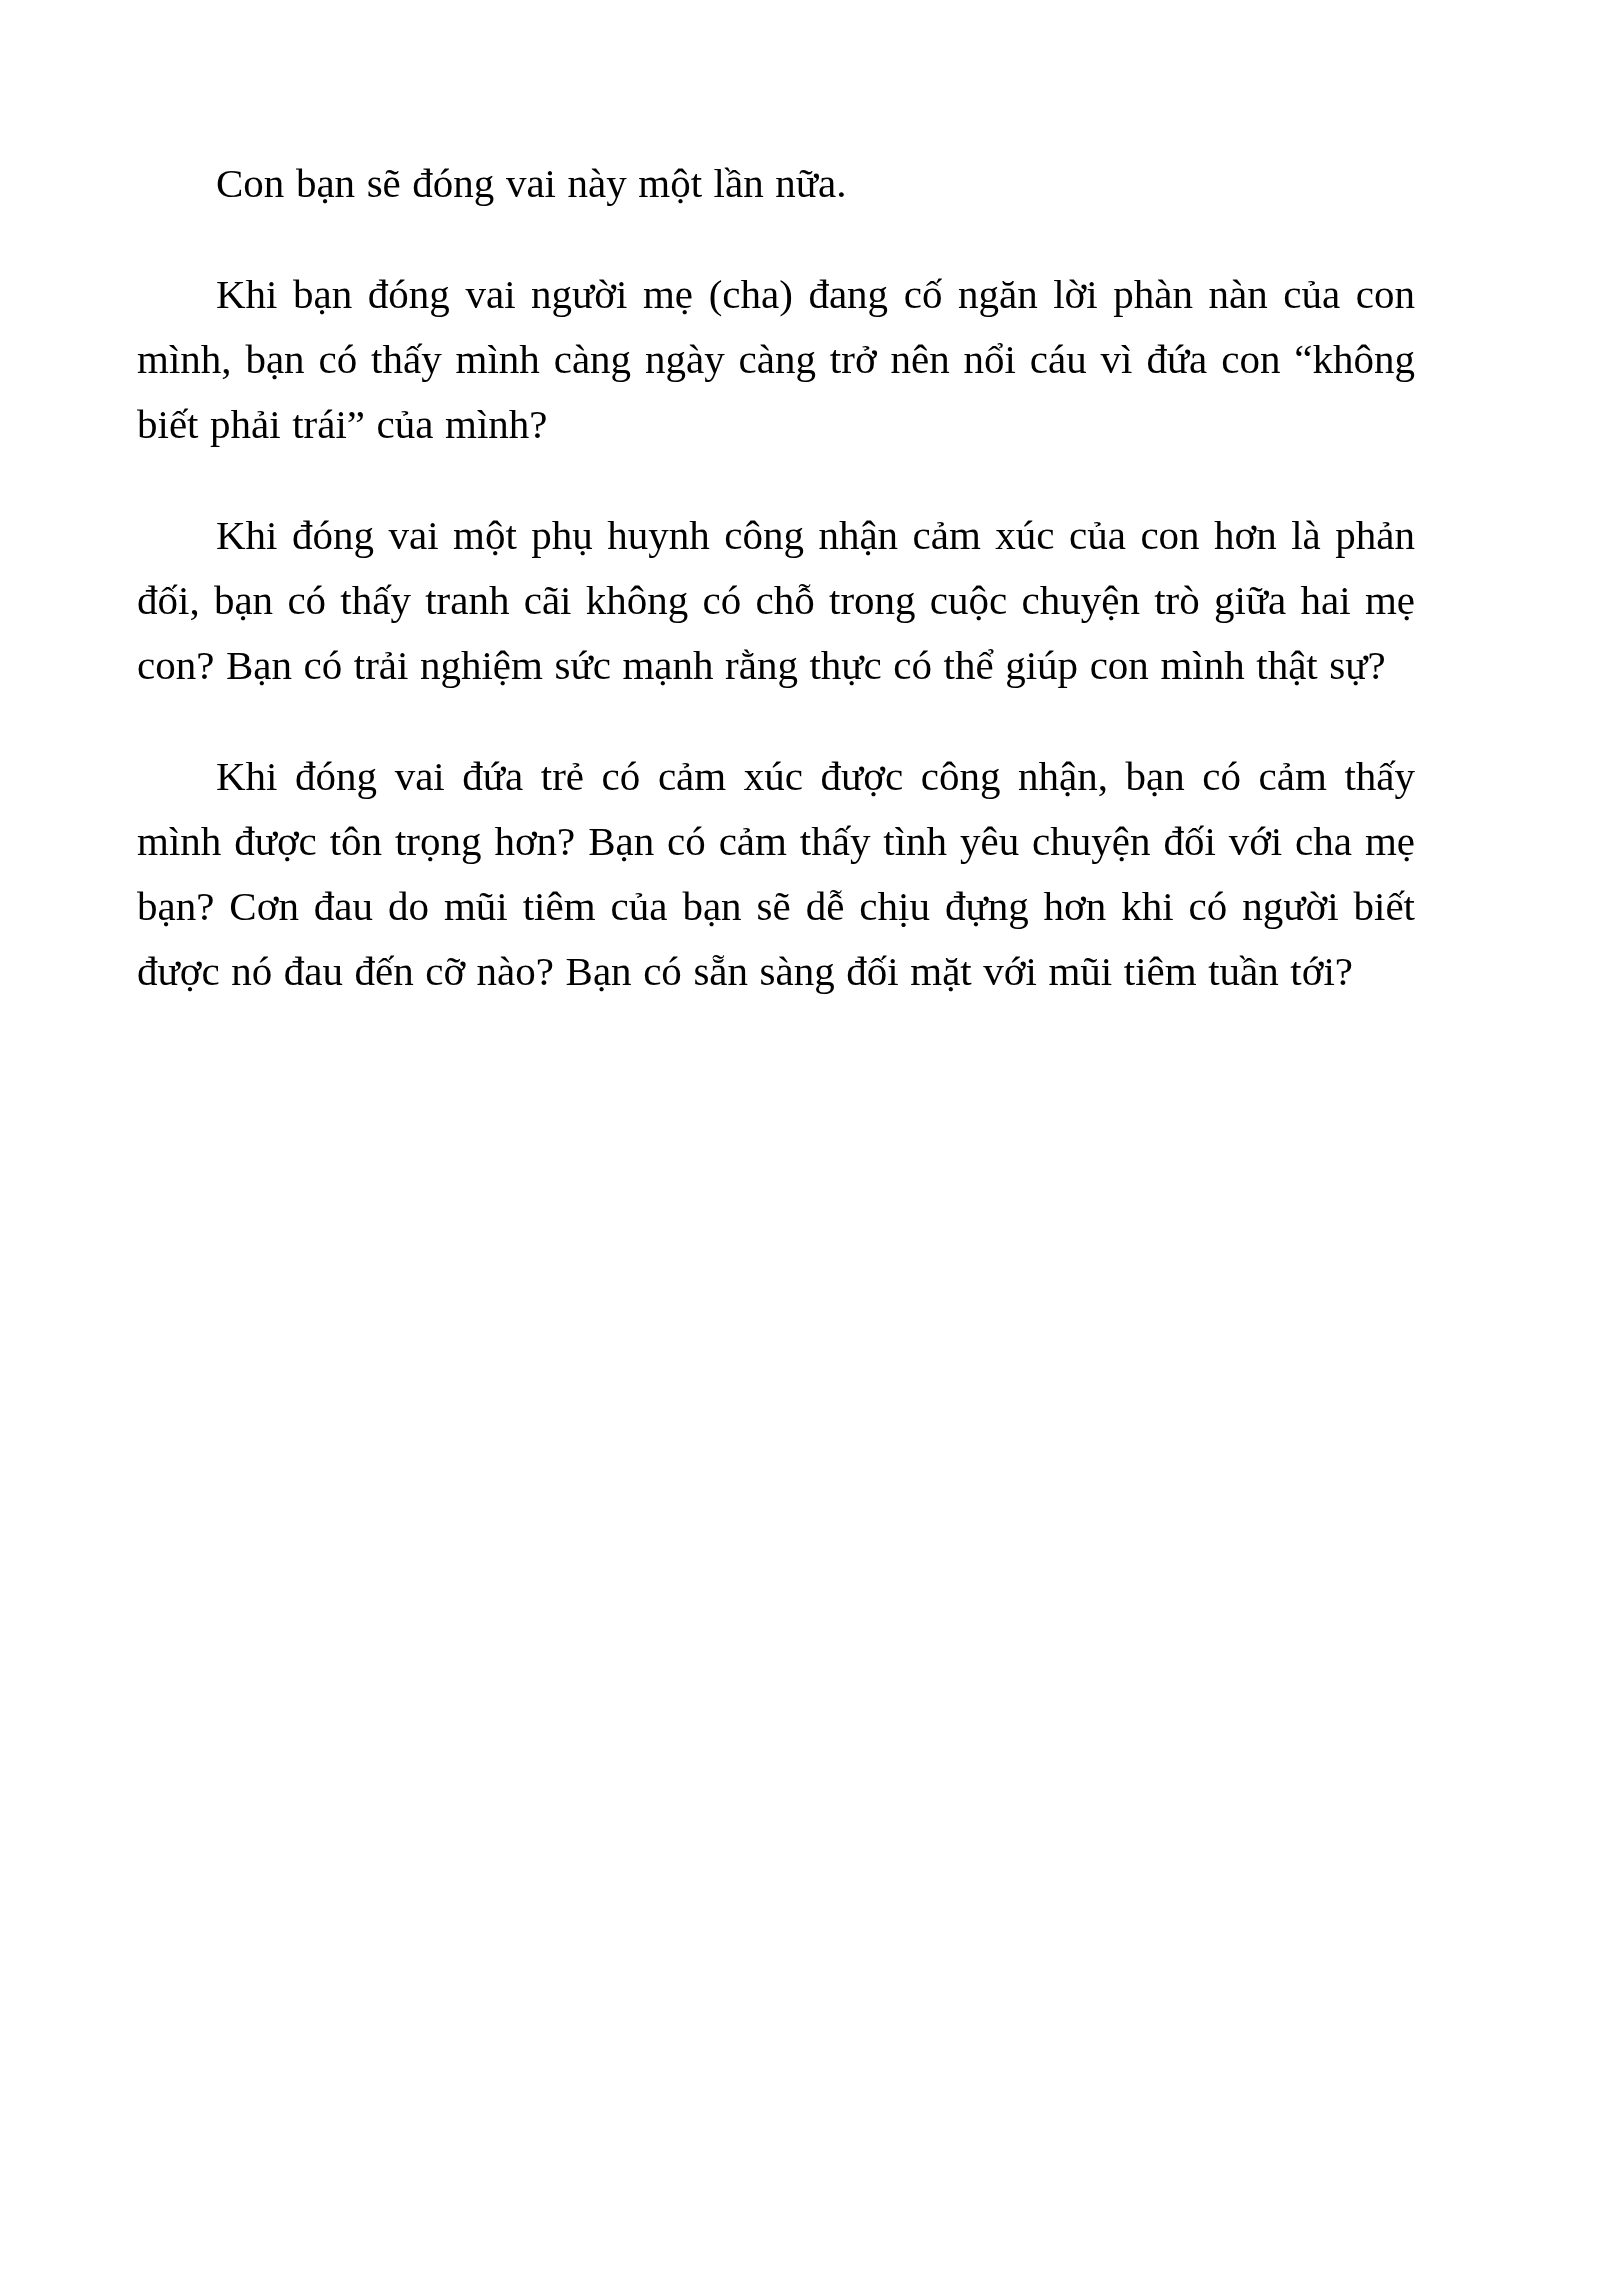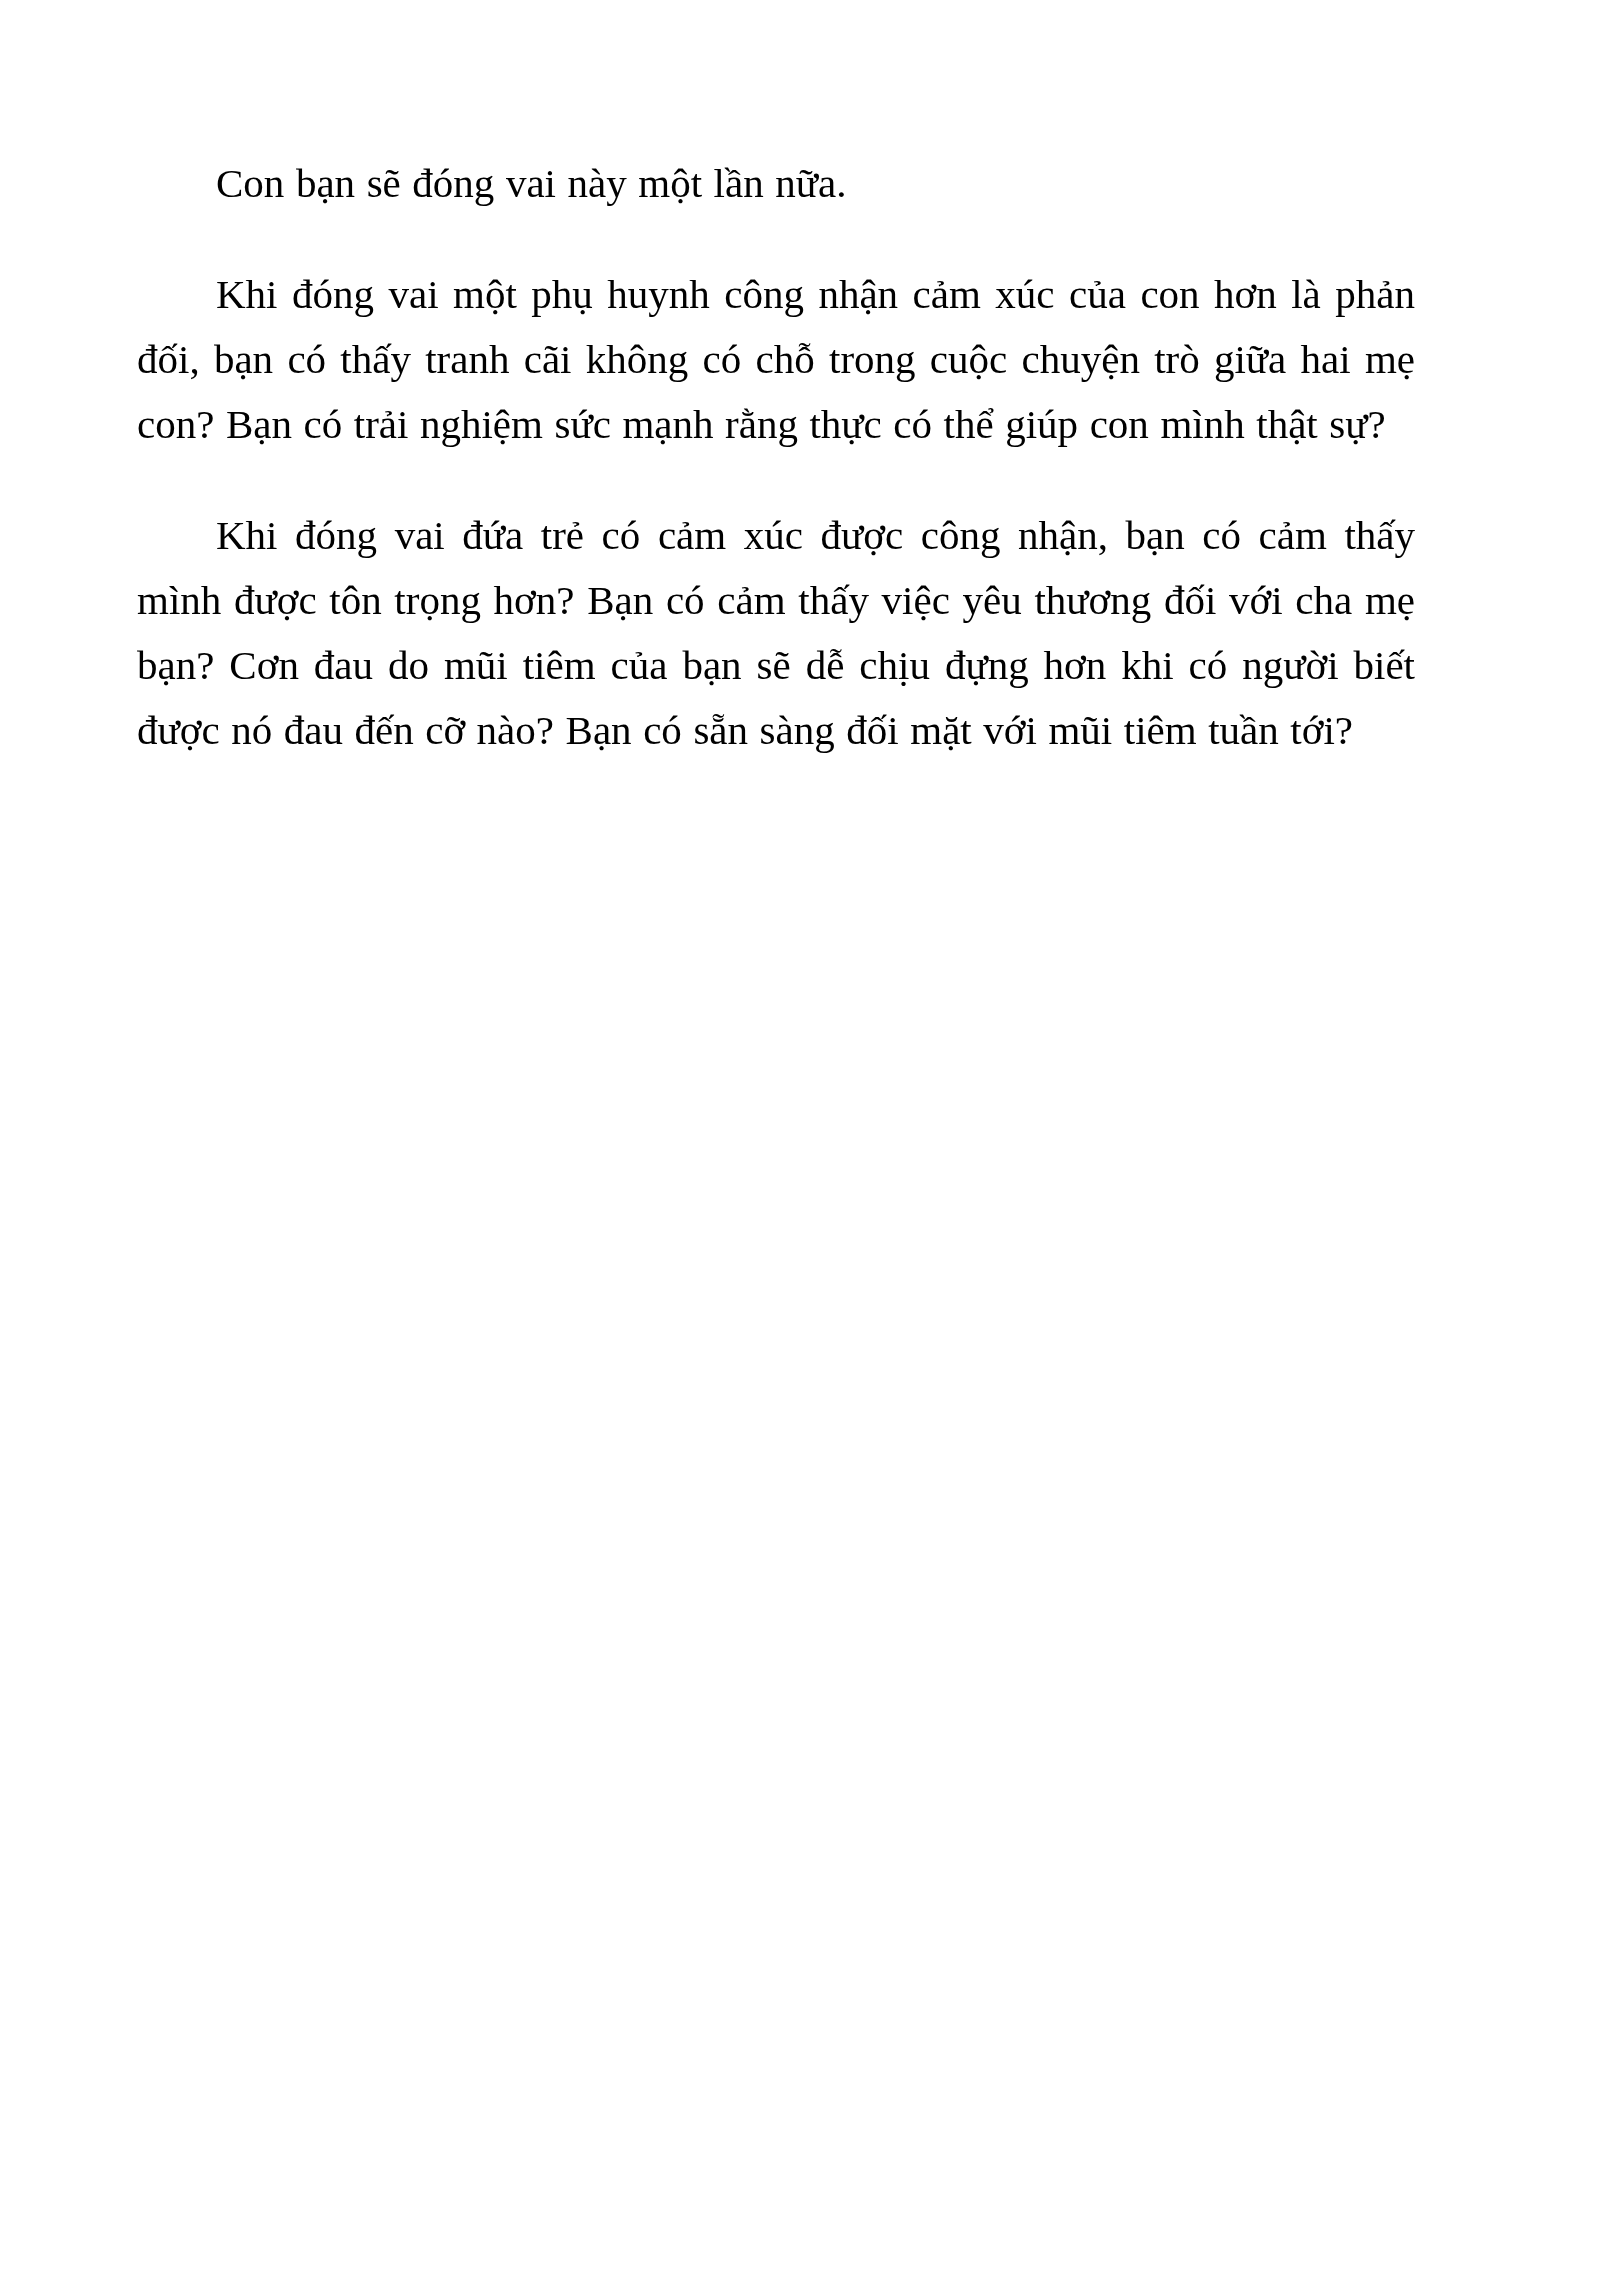--- a/index.html
+++ b/index.html
@@ -36,17 +36,18 @@
   .para:last-child {
     margin-bottom: 0;
   }
 </style>
 </head>
 <body>
 
 <div class="page" style="background: rgb(255, 255, 255); color: rgb(0, 0, 0);">
   <div class="text-block">
     <p class="para">Con bạn sẽ đóng vai này một lần nữa.</p>
+    <p class="para">Khi bạn đóng vai người mẹ (cha) đang cố ngăn lời phàn nàn của con mình, bạn có thấy mình càng ngày càng trở nên nổi cáu vì đứa con “không biết phải trái” của mình?</p>
     <p class="para">Khi đóng vai một phụ huynh công nhận cảm xúc của con hơn là phản đối, bạn có thấy tranh cãi không có chỗ trong cuộc chuyện trò giữa hai mẹ con? Bạn có trải nghiệm sức mạnh rằng thực có thể giúp con mình thật sự?</p>
-    <p class="para">Khi đóng vai đứa trẻ có cảm xúc được công nhận, bạn có cảm thấy mình được tôn trọng hơn? Bạn có cảm thấy việc yêu thương đối với cha mẹ bạn? Cơn đau do mũi tiêm của bạn sẽ dễ chịu đựng hơn khi có người biết được nó đau đến cỡ nào? Bạn có sẵn sàng đối mặt với mũi tiêm tuần tới?</p>
+    <p class="para">Khi đóng vai đứa trẻ có cảm xúc được công nhận, bạn có cảm thấy mình được tôn trọng hơn? Bạn có cảm thấy tình yêu chuyện đối với cha mẹ bạn? Cơn đau do mũi tiêm của bạn sẽ dễ chịu đựng hơn khi có người biết được nó đau đến cỡ nào? Bạn có sẵn sàng đối mặt với mũi tiêm tuần tới?</p>
   </div>
 </div>
 
 
 </body></html>

